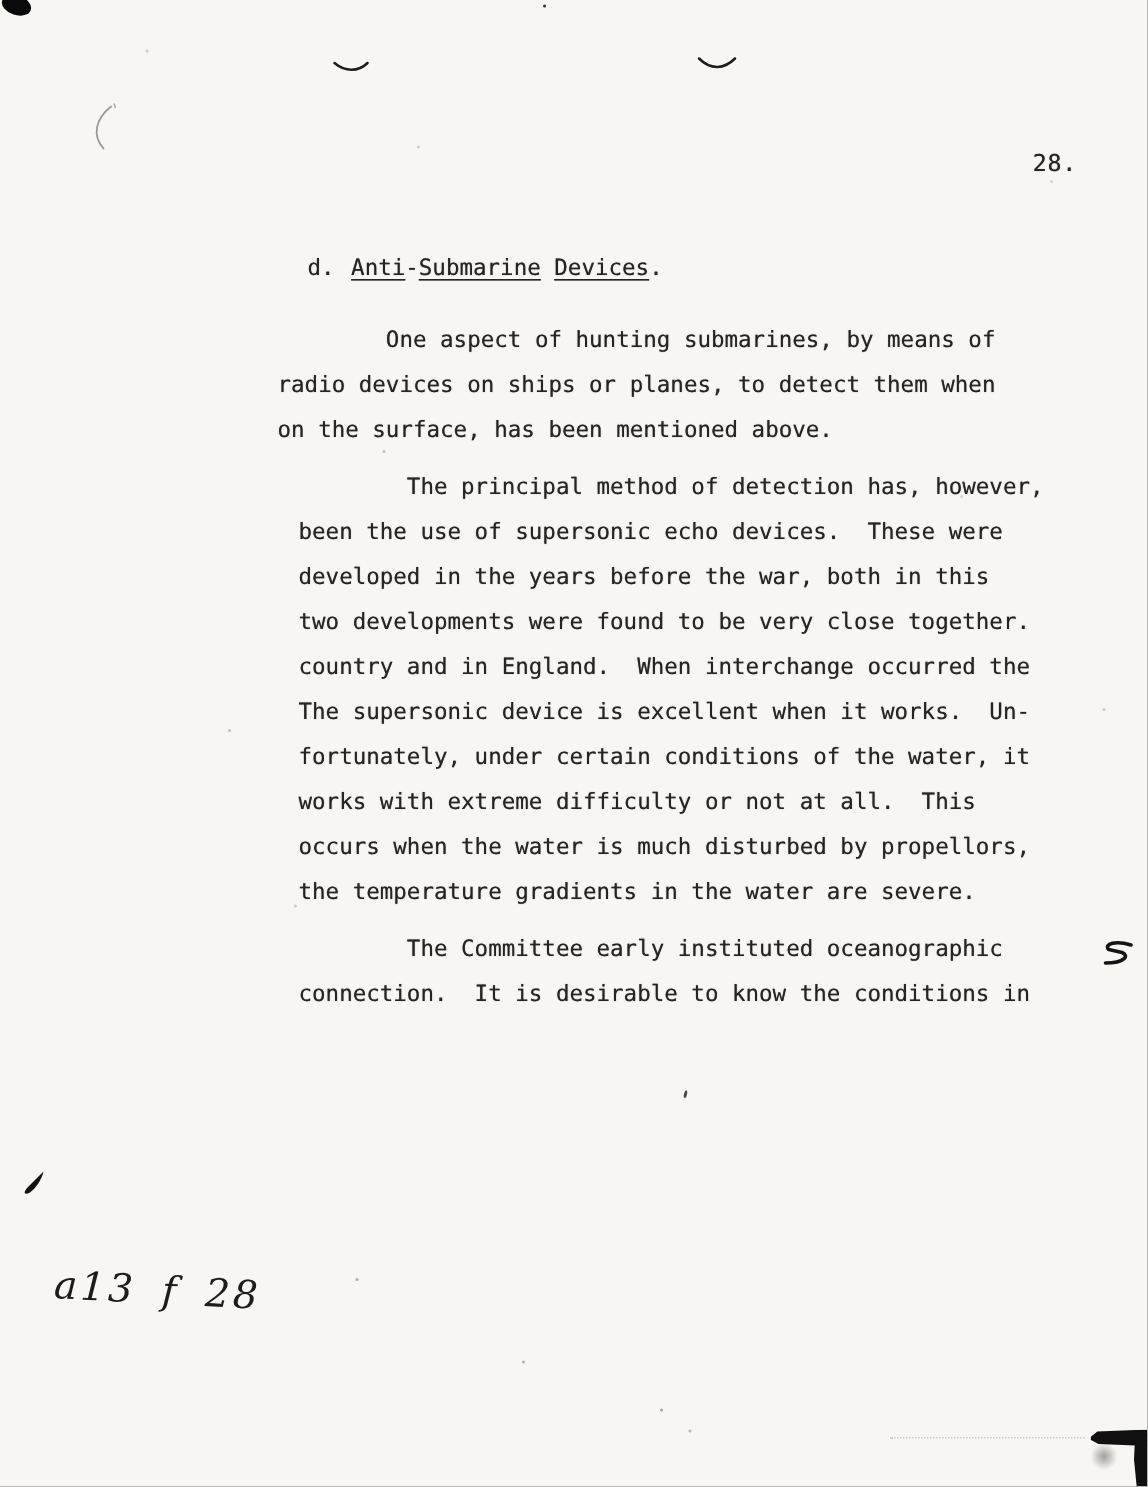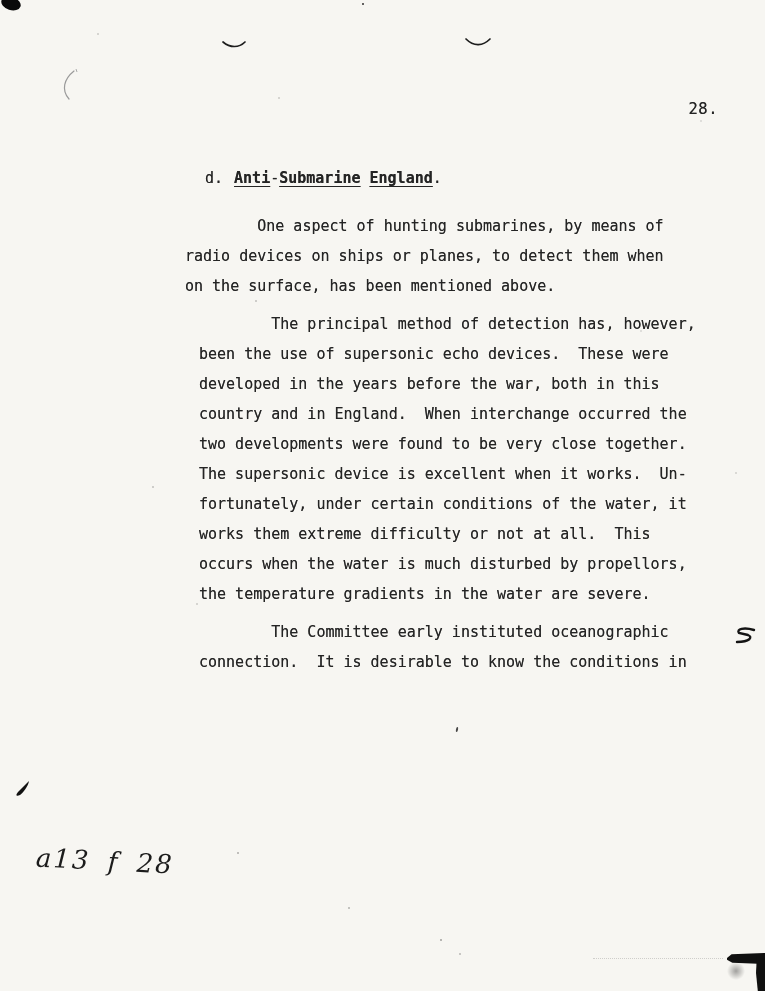--- a/index.html
+++ b/index.html
@@ -31,21 +31,20 @@
     font-size: 15px;
     line-height: 30px;
     text-shadow: 0 0 0.6px rgba(25,25,25,0.6);
   }
   .hline { white-space: pre; padding-left: 20px; height: 30px; }
   .hidx { margin-right: 11px; }
   .u {
     text-decoration: underline;
     text-underline-offset: 3px;
     text-decoration-thickness: 1.3px;
-    font-weight: bold;
   }
   .para { margin: 0; }
   .heading + .para { margin-top: 18px; }
   .para + .para { margin-top: 8px; margin-left: 14px; }
   .tline { white-space: pre; height: 30px; }
 
   
   .handwriting {
     position: absolute;
     left: 36px;
@@ -117,36 +116,36 @@
   }
 </style>
 </head>
 <body>
 
 <div class="paper">
 
   <div class="page-number">28.</div>
 
   <div class="content">
-    <div class="hline heading"><span class="hidx">d.</span><span class="u">Anti</span><span>-</span><span class="u">Submarine</span><span> </span><span class="u">England</span><span>.</span></div>
+    <div class="hline heading"><span class="hidx">d.</span><span class="u">Anti</span><span>-</span><span class="u">Submarine</span><span> </span><span class="u">Devices</span><span>.</span></div>
 
     <div class="para">
         <div class="tline">        One aspect of hunting submarines, by means of</div>
         <div class="tline">radio devices on ships or planes, to detect them when</div>
         <div class="tline">on the surface, has been mentioned above.</div>
       </div>
     <div class="para">
         <div class="tline">        The principal method of detection has, however,</div>
         <div class="tline">been the use of supersonic echo devices.  These were</div>
         <div class="tline">developed in the years before the war, both in this</div>
+        <div class="tline">two developments were found to be very close together.</div>
         <div class="tline">country and in England.  When interchange occurred the</div>
-        <div class="tline">two developments were found to be very close together.</div>
         <div class="tline">The supersonic device is excellent when it works.  Un-</div>
         <div class="tline">fortunately, under certain conditions of the water, it</div>
-        <div class="tline">works them extreme difficulty or not at all.  This</div>
+        <div class="tline">works with extreme difficulty or not at all.  This</div>
         <div class="tline">occurs when the water is much disturbed by propellors,</div>
         <div class="tline">the temperature gradients in the water are severe.</div>
       </div>
     <div class="para">
         <div class="tline">        The Committee early instituted oceanographic</div>
         <div class="tline">connection.  It is desirable to know the conditions in</div>
       </div>
   </div>
 
   <div class="handwriting">a13 f 28</div>

